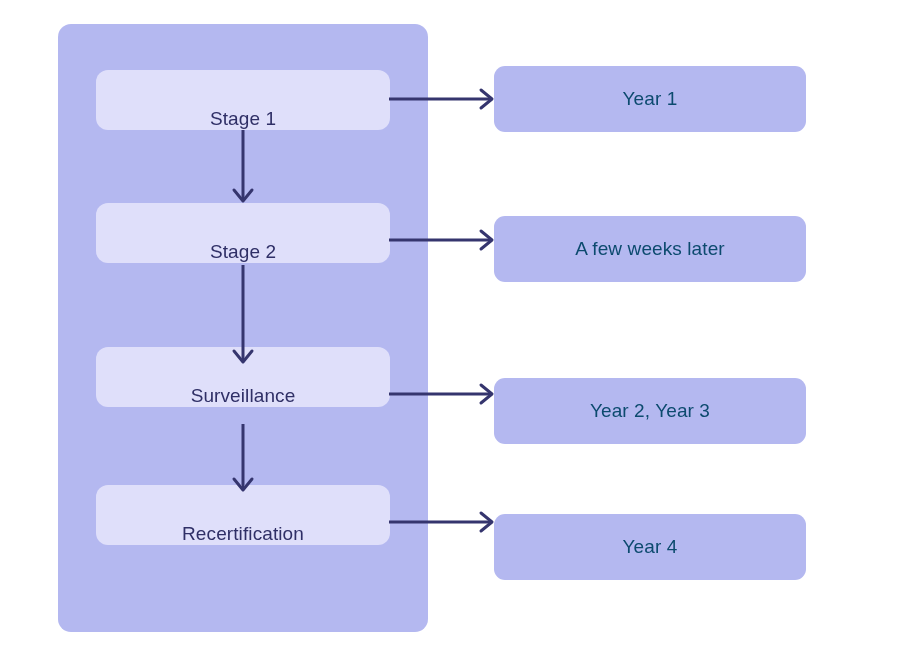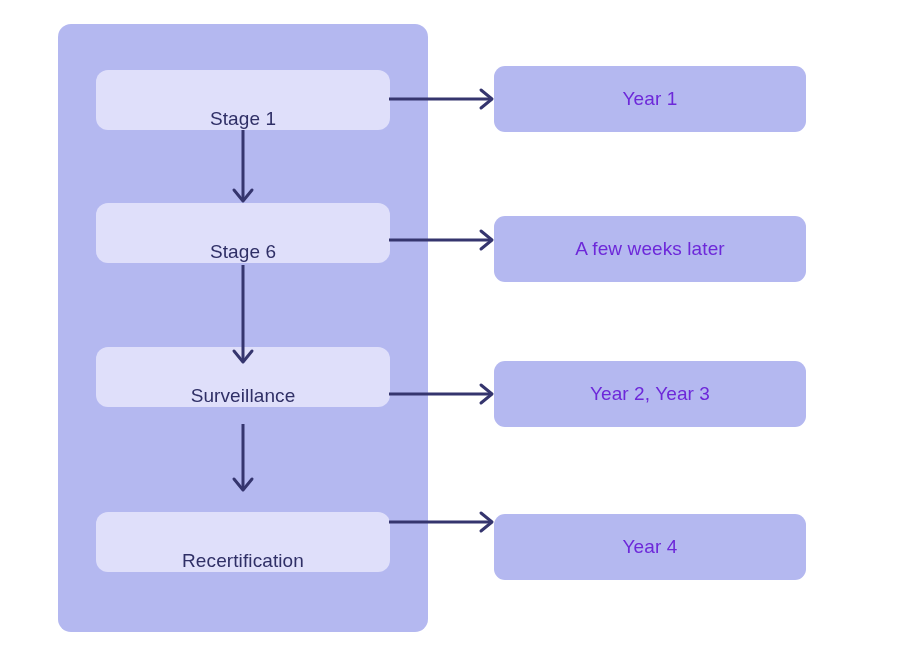--- a/index.html
+++ b/index.html
@@ -62,21 +62,21 @@
     height: 66px;
     background: #b4b8f0;
     border-radius: 11px;
     display: flex;
     align-items: center;
     justify-content: center;
     box-sizing: border-box;
   }
   .timing-box .box-label {
     font-size: 19px;
-    color: #6d28d9;
+    color: #0c4a6e;
     letter-spacing: 0.1px;
     white-space: nowrap;
   }
   
   #connector-layer {
     position: absolute;
     left: 0;
     top: 0;
     width: 898px;
     height: 670px;
@@ -105,38 +105,38 @@
     <div class="stage-box" style="top:70px">
       <span class="box-label">Stage 1</span>
     </div>
     <div class="timing-box" style="top:66px">
       <span class="box-label">Year 1</span>
     </div>
   </div>
 
   <div class="row" style="top:0">
     <div class="stage-box" style="top:203px">
-      <span class="box-label">Stage 6</span>
+      <span class="box-label">Stage 2</span>
     </div>
     <div class="timing-box" style="top:216px">
       <span class="box-label">A few weeks later</span>
     </div>
   </div>
 
   <div class="row" style="top:0">
     <div class="stage-box" style="top:347px">
       <span class="box-label">Surveillance</span>
     </div>
-    <div class="timing-box" style="top:361px">
+    <div class="timing-box" style="top:378px">
       <span class="box-label">Year 2, Year 3</span>
     </div>
   </div>
 
   <div class="row" style="top:0">
-    <div class="stage-box" style="top:512px">
+    <div class="stage-box" style="top:485px">
       <span class="box-label">Recertification</span>
     </div>
     <div class="timing-box" style="top:514px">
       <span class="box-label">Year 4</span>
     </div>
   </div>
 
   <svg id="connector-layer" viewBox="0 0 898 670" width="898" height="670">
 
     <g>

